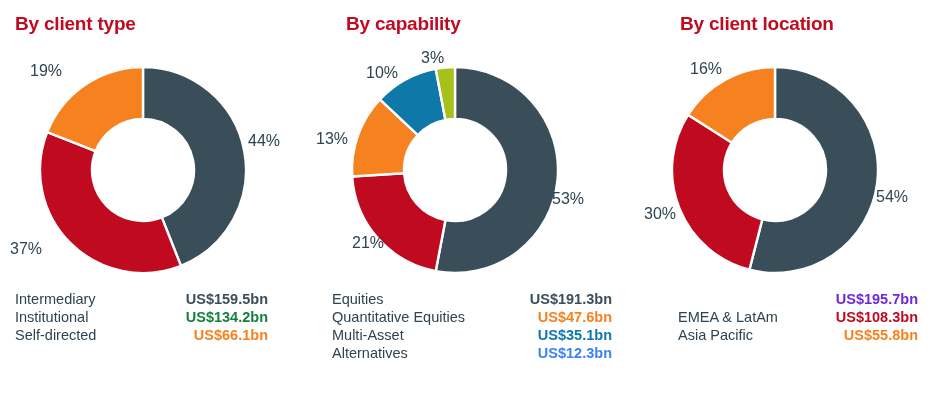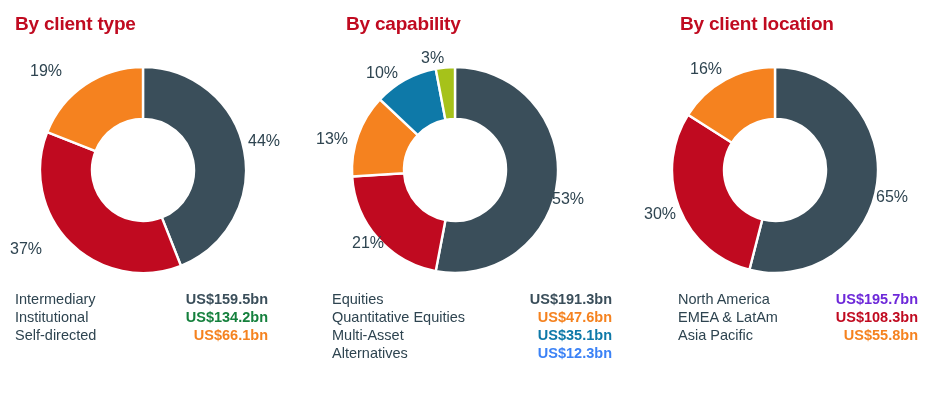--- a/index.html
+++ b/index.html
@@ -172,21 +172,20 @@
     <div class="panel-title">By client location</div>
     <div class="donut-wrap">
       <svg class="donut-svg" viewBox="0 0 230 230">
           <path d="M 115 12 A 103 103 0 1 1 89.38494162201995 214.764065596249 L 102.3168157545924 164.39774121756017 A 51 51 0 1 0 115 64 Z" fill="#3A4E5A" stroke="#FFFFFF" stroke-width="2.4"></path>
           <path d="M 89.38494162201995 214.764065596249 A 103 103 0 0 1 28.03422367329243 59.80984011716337 L 71.93927579939722 87.67283345607117 A 51 51 0 0 0 102.3168157545924 164.39774121756017 Z" fill="#C00A20" stroke="#FFFFFF" stroke-width="2.4"></path>
           <path d="M 28.03422367329243 59.80984011716337 A 103 103 0 0 1 114.99999999999999 12 L 114.99999999999999 64 A 51 51 0 0 0 71.93927579939722 87.67283345607117 Z" fill="#F5821F" stroke="#FFFFFF" stroke-width="2.4"></path>
         </svg>
     </div>
     <div class="legend">
         <div class="legend-row">
-          <span class="legend-label">North America</span>
           <span class="legend-spacer"></span>
           <span class="legend-value" style="color: #6d28d9;">US$195.7bn</span>
         </div>
         <div class="legend-row">
           <span class="legend-label">EMEA &amp; LatAm</span>
           <span class="legend-spacer"></span>
           <span class="legend-value" style="color: rgb(192, 10, 32);">US$108.3bn</span>
         </div>
         <div class="legend-row">
           <span class="legend-label">Asia Pacific</span>
@@ -197,16 +196,16 @@
   </div>
 
 <div class="pct-label" style="left: 248px; top: 132px;">44%</div>
     <div class="pct-label" style="left: 10px; top: 240px;">37%</div>
     <div class="pct-label" style="left: 30px; top: 62px;">19%</div>
     <div class="pct-label" style="left: 552px; top: 190px;">53%</div>
     <div class="pct-label" style="left: 352px; top: 234px;">21%</div>
     <div class="pct-label" style="left: 316px; top: 130px;">13%</div>
     <div class="pct-label" style="left: 366px; top: 64px;">10%</div>
     <div class="pct-label" style="left: 421px; top: 49px;">3%</div>
-    <div class="pct-label" style="left: 876px; top: 188px;">65%</div>
+    <div class="pct-label" style="left: 876px; top: 188px;">54%</div>
     <div class="pct-label" style="left: 644px; top: 205px;">30%</div>
     <div class="pct-label" style="left: 690px; top: 60px;">16%</div>
   </div>
 
 </body></html>

